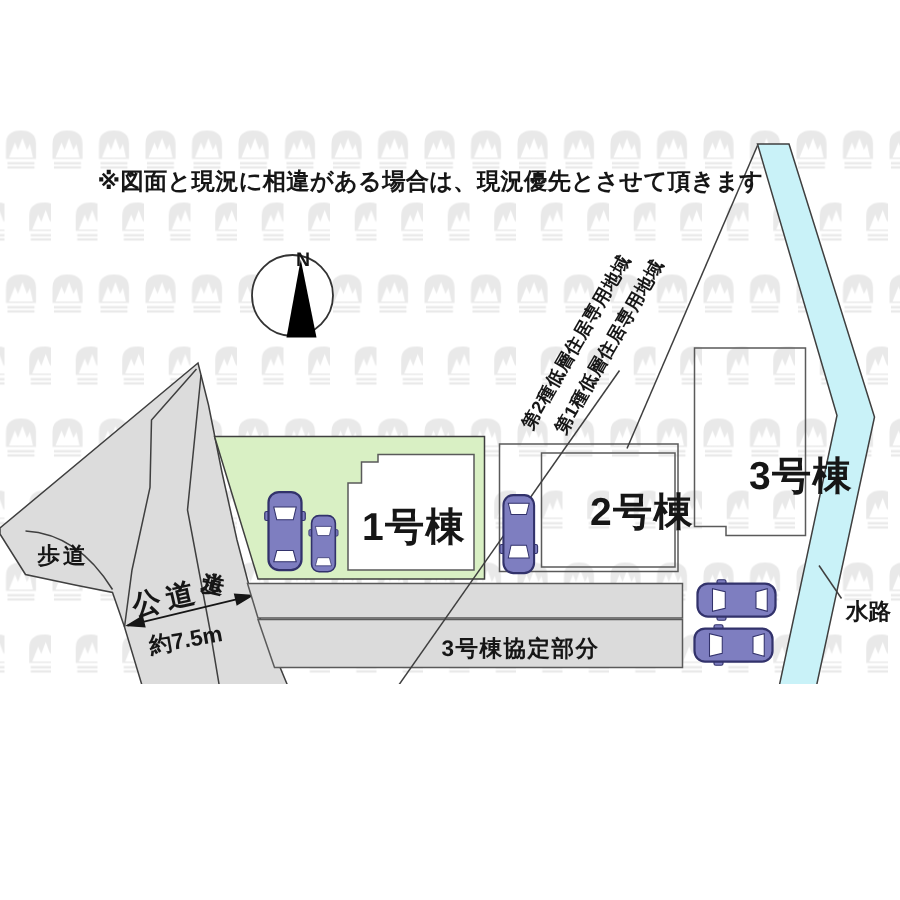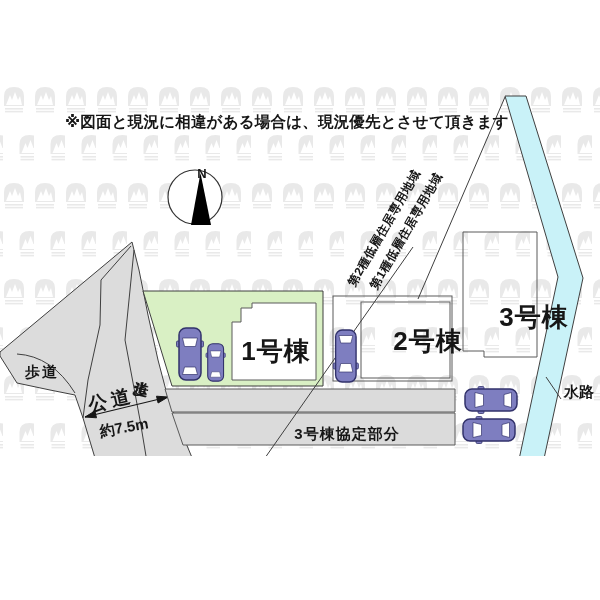--- a/index.html
+++ b/index.html
@@ -13,21 +13,21 @@
   .b1{left:276px;top:335px;margin-top:16px;} .b2{left:409px;top:341px;margin-left:19px;} .b3{left:501px;top:317px;margin-left:33px;}
   .band{font-size:15px;font-weight:600;letter-spacing:1px;}
   .band1{left:348px;top:403px;} .band2{left:347px;top:433px;text-align:center;}
   .koudou{left:111px;top:400px;font-size:19px;font-weight:bold;letter-spacing:4px;
           transform:translate(-50%,-50%) rotate(-13deg);}
   .w75{left:124px;top:427px;font-size:15px;font-weight:600;
        transform:translate(-50%,-50%) rotate(-10deg);}
   .hodoL{left:42px;top:371px;font-size:15px;font-weight:600;letter-spacing:2px;}
   .hodoR{left:146px;top:370px;font-size:15px;font-weight:600;
          writing-mode:vertical-rl;transform:translate(-50%,-50%) rotate(13deg);}
-  .suiro{left:579px;top:391px;font-size:15px;font-weight:600;}
+  .suiro{left:579px;top:408px;font-size:15px;font-weight:600;}
   .north{left:202px;top:173px;font-size:13px;font-weight:bold;}
   .zone{font-size:12px;font-weight:600;letter-spacing:0.5px;}
   .zone2{left:384px;top:228px;transform:translate(-50%,-50%) rotate(-60deg);}
   .zone1{left:406px;top:231px;transform:translate(-50%,-50%) rotate(-60deg);}
 </style>
 </head>
 <body>
 
 <div id="plan">
 

